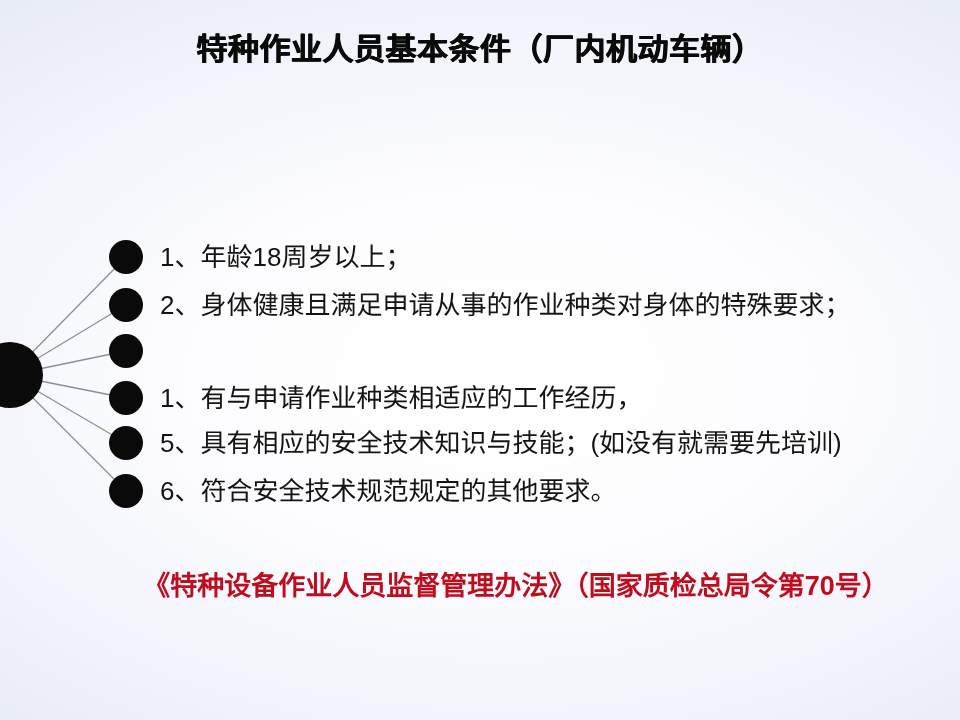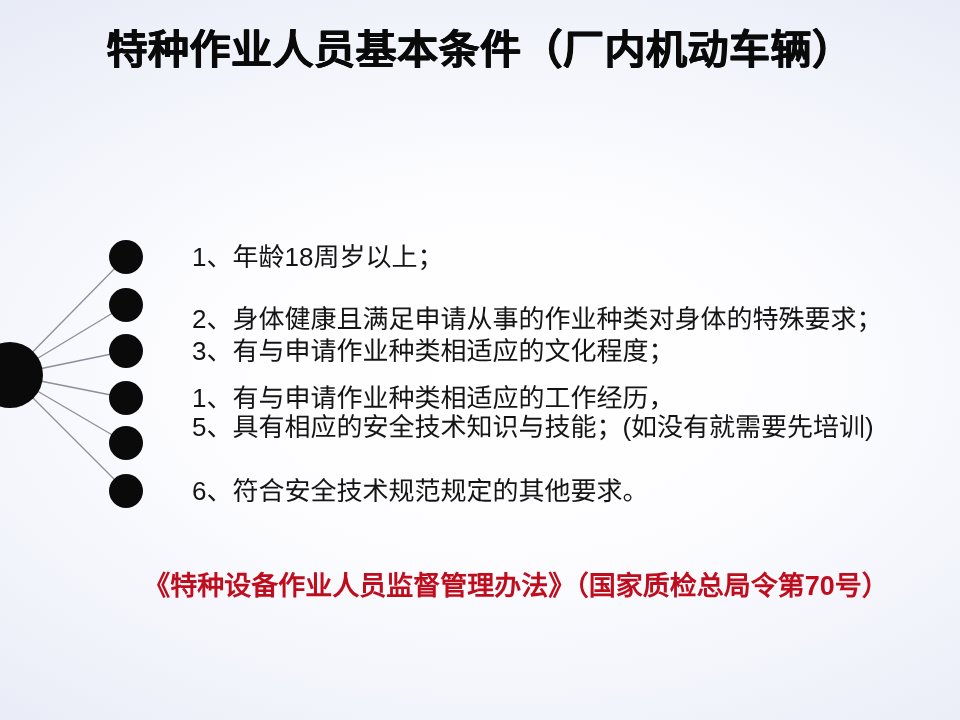--- a/index.html
+++ b/index.html
@@ -22,21 +22,21 @@
       radial-gradient(120% 95% at 52% 52%, #ffffff 0%, #fdfdff 26%, #f2f4fb 50%, #e6eaf5 72%, #dbe0ef 100%);
   }
 
   
   #slide-title {
     position: absolute;
     left: 0;
     top: 22px;
     width: 960px;
     text-align: center;
-    font-size: 41px;
+    font-size: 31px;
     line-height: 56px;
     font-weight: 700;
     color: #0a0a0a;
     letter-spacing: 0.5px;
     white-space: nowrap;
     text-shadow: 0.6px 0 0 #0a0a0a, -0.6px 0 0 #0a0a0a;
   }
 
   
   #diagram {
@@ -55,21 +55,20 @@
     top: 0;
     width: 960px;
     height: 720px;
   }
   .bullet-row {
     position: absolute;
     left: 160px;
     height: 48px;
     display: flex;
     align-items: center;
-    margin-left: 32px;
   }
   .bullet-text {
     font-size: 26px;
     line-height: 34px;
     color: #141414;
     white-space: nowrap;
     font-weight: 400;
   }
 
   
@@ -111,30 +110,27 @@
         <circle cx="126" cy="443" r="17" fill="#0a0a0a"></circle>
         <circle cx="126" cy="491" r="17" fill="#0a0a0a"></circle>
       </g>
     <circle id="hub-circle" cx="10" cy="375" r="33" fill="#0a0a0a"></circle>
   </svg>
 
   <div id="bullet-list">
       <div class="bullet-row" style="top: 233px;">
         <span class="bullet-text">1、年龄18周岁以上；</span>
       </div>
-      <div class="bullet-row" style="top: 295px; text-align: center;">
+      <div class="bullet-row" style="top: 281px; text-align: center;">
         <span class="bullet-text">2、身体健康且满足申请从事的作业种类对身体的特殊要求；</span>
-      </div>
-      <div class="bullet-row" style="top: 327px;">
-        <span class="bullet-text">3、有与申请作业种类相适应的文化程度；</span>
       </div>
       <div class="bullet-row" style="top: 374px;">
         <span class="bullet-text">1、有与申请作业种类相适应的工作经历，</span>
       </div>
-      <div class="bullet-row" style="top: 403px;">
+      <div class="bullet-row" style="top: 419px;">
         <span class="bullet-text">5、具有相应的安全技术知识与技能；(如没有就需要先培训)</span>
       </div>
       <div class="bullet-row" style="top: 467px; justify-content: flex-end;">
         <span class="bullet-text">6、符合安全技术规范规定的其他要求。</span>
       </div>
     </div>
 
   <div id="footer-reference">《特种设备作业人员监督管理办法》（国家质检总局令第70号）</div>
 
 </div>

